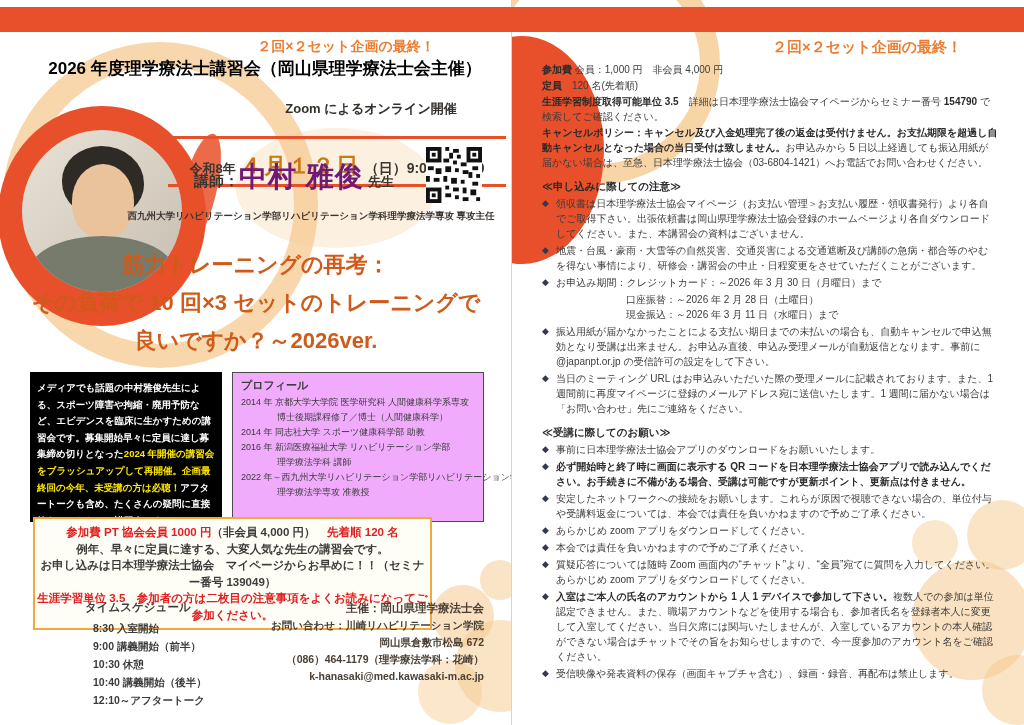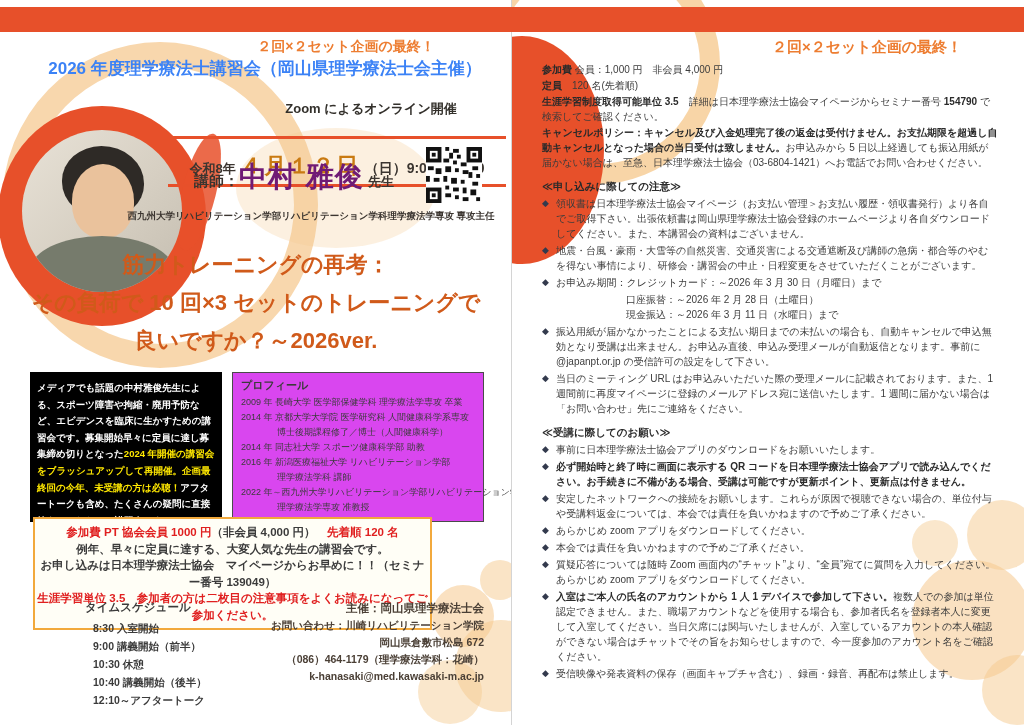--- a/index.html
+++ b/index.html
@@ -28,41 +28,41 @@
   .pc{position:absolute;border-radius:50%;background:#F5C98E;z-index:0;}
 
   .blobRedR{position:absolute;left:-72px;top:36px;width:164px;height:228px;border-radius:50%;background:#E7502A;z-index:1;}
   .ringPeachR{position:absolute;left:-36px;top:-56px;width:204px;height:200px;border-radius:50%;
               border:20px solid rgba(246,202,145,.8);z-index:0;}
 
   
   .tagline{position:absolute;left:200px;top:38px;width:292px;text-align:center;
            font-size:14px;font-weight:bold;color:#ED7D31;z-index:3;}
   .title1{position:absolute;left:24px;top:57px;width:482px;text-align:center;
-          font-size:17px;font-weight:bold;color:#3b82f6;z-index:3;}
+          font-size:17px;font-weight:bold;color:#000000;z-index:3;}
   .zoomline{position:absolute;left:250px;top:100px;width:242px;text-align:center;
             font-size:13px;font-weight:bold;color:#33302b;z-index:3;}
   .datebar{position:absolute;left:168px;top:136px;width:338px;text-align:center;
            border-top:3px solid #E7502A;border-bottom:3px solid #E7502A;padding:12px 0 3px 0;z-index:3;}
   .era{font-size:13px;font-weight:bold;color:#3b3530;}
   .dbig{font-size:22px;font-weight:bold;color:#C97A12;letter-spacing:2px;}
   .dtime{font-size:14px;font-weight:bold;color:#3b3530;}
   .lect{position:absolute;left:170px;top:158px;width:248px;text-align:center;z-index:3;}
   .lpre{font-size:15px;font-weight:bold;color:#3b3530;}
   .lname{font-size:28px;font-weight:bold;color:#701a75;letter-spacing:1px;}
   .lsuf{font-size:13px;font-weight:bold;color:#3b3530;margin-top:16px;}
   .qr{position:absolute;left:426px;top:147px;width:56px;height:56px;z-index:3;background:#fff;}
   .affil{position:absolute;left:112px;top:210px;width:398px;text-align:center;
          font-size:9.5px;font-weight:bold;color:#3b3530;z-index:3;}
   .theme{position:absolute;left:8px;top:246px;width:496px;text-align:center;z-index:3;
          font-size:22px;font-weight:bold;color:#D05A1A;line-height:38px;}
   .pitch{position:absolute;left:30px;top:372px;width:192px;height:150px;background:#000;z-index:3;
          padding:8px 7px;box-sizing:border-box;font-size:9.5px;font-weight:bold;line-height:16.6px;color:#fff;}
   .pitch .yel{color:#FFE800;}
-  .profile{position:absolute;left:232px;top:372px;width:252px;height:150px;background:#d946ef;z-index:3;
+  .profile{position:absolute;left:232px;top:372px;width:252px;height:150px;background:#f0abfc;z-index:3;
            border:1px solid #4a4a4a;padding:5px 8px;box-sizing:border-box;color:#3b3b3b;}
   .profile .pt{font-size:11px;font-weight:bold;margin-bottom:2px;}
   .profile .pl{font-size:9px;line-height:15px;white-space:pre;}
   .noticeBox{position:absolute;left:33px;top:517px;width:399px;z-index:3;background:#FFFEF6;
              border:2px solid #F2A93C;box-sizing:border-box;text-align:center;padding:5px 2px;
              font-size:11.5px;font-weight:bold;line-height:16.5px;color:#3b3b3b;}
   .red{color:#E02020;}
   .sched{position:absolute;left:85px;top:600px;z-index:3;color:#3b3b3b;}
   .sched .st{font-size:11.5px;font-weight:bold;margin-bottom:4px;}
   .sched .si{font-size:10.5px;font-weight:bold;line-height:18px;padding-left:8px;}
@@ -172,21 +172,20 @@
     <div class="theme">
       <div>筋力トレーニングの再考：</div>
       <div>その負荷で 10 回×3 セットのトレーニングで</div>
       <div>良いですか？～2026ver.</div>
     </div>
 
     <div class="pitch"><span>メディアでも話題の中村雅俊先生による、スポーツ障害や拘縮・廃用予防など、エビデンスを臨床に生かすための講習会です。募集開始早々に定員に達し募集締め切りとなった</span><span class="yel">2024 年開催の講習会をブラッシュアップして再開催。企画最終回の今年、未受講の方は必聴！</span><span>アフタートークも含め、たくさんの疑問に直接答えていただける講習会です！！</span></div>
 
     <div class="profile">
       <div class="pt">プロフィール</div>
-      <div class="pl">2009 年 長崎大学 医学部保健学科 理学療法学専攻 卒業</div>
       <div class="pl">2014 年 京都大学大学院 医学研究科 人間健康科学系専攻</div>
       <div class="pl">　　　　博士後期課程修了／博士（人間健康科学）</div>
       <div class="pl">2014 年 同志社大学 スポーツ健康科学部 助教</div>
       <div class="pl">2016 年 新潟医療福祉大学 リハビリテーション学部</div>
       <div class="pl">　　　　理学療法学科 講師</div>
       <div class="pl">2022 年～西九州大学リハビリテーション学部リハビリテーション学科</div>
       <div class="pl">　　　　理学療法学専攻 准教授</div>
     </div>
 
     <div class="noticeBox">

